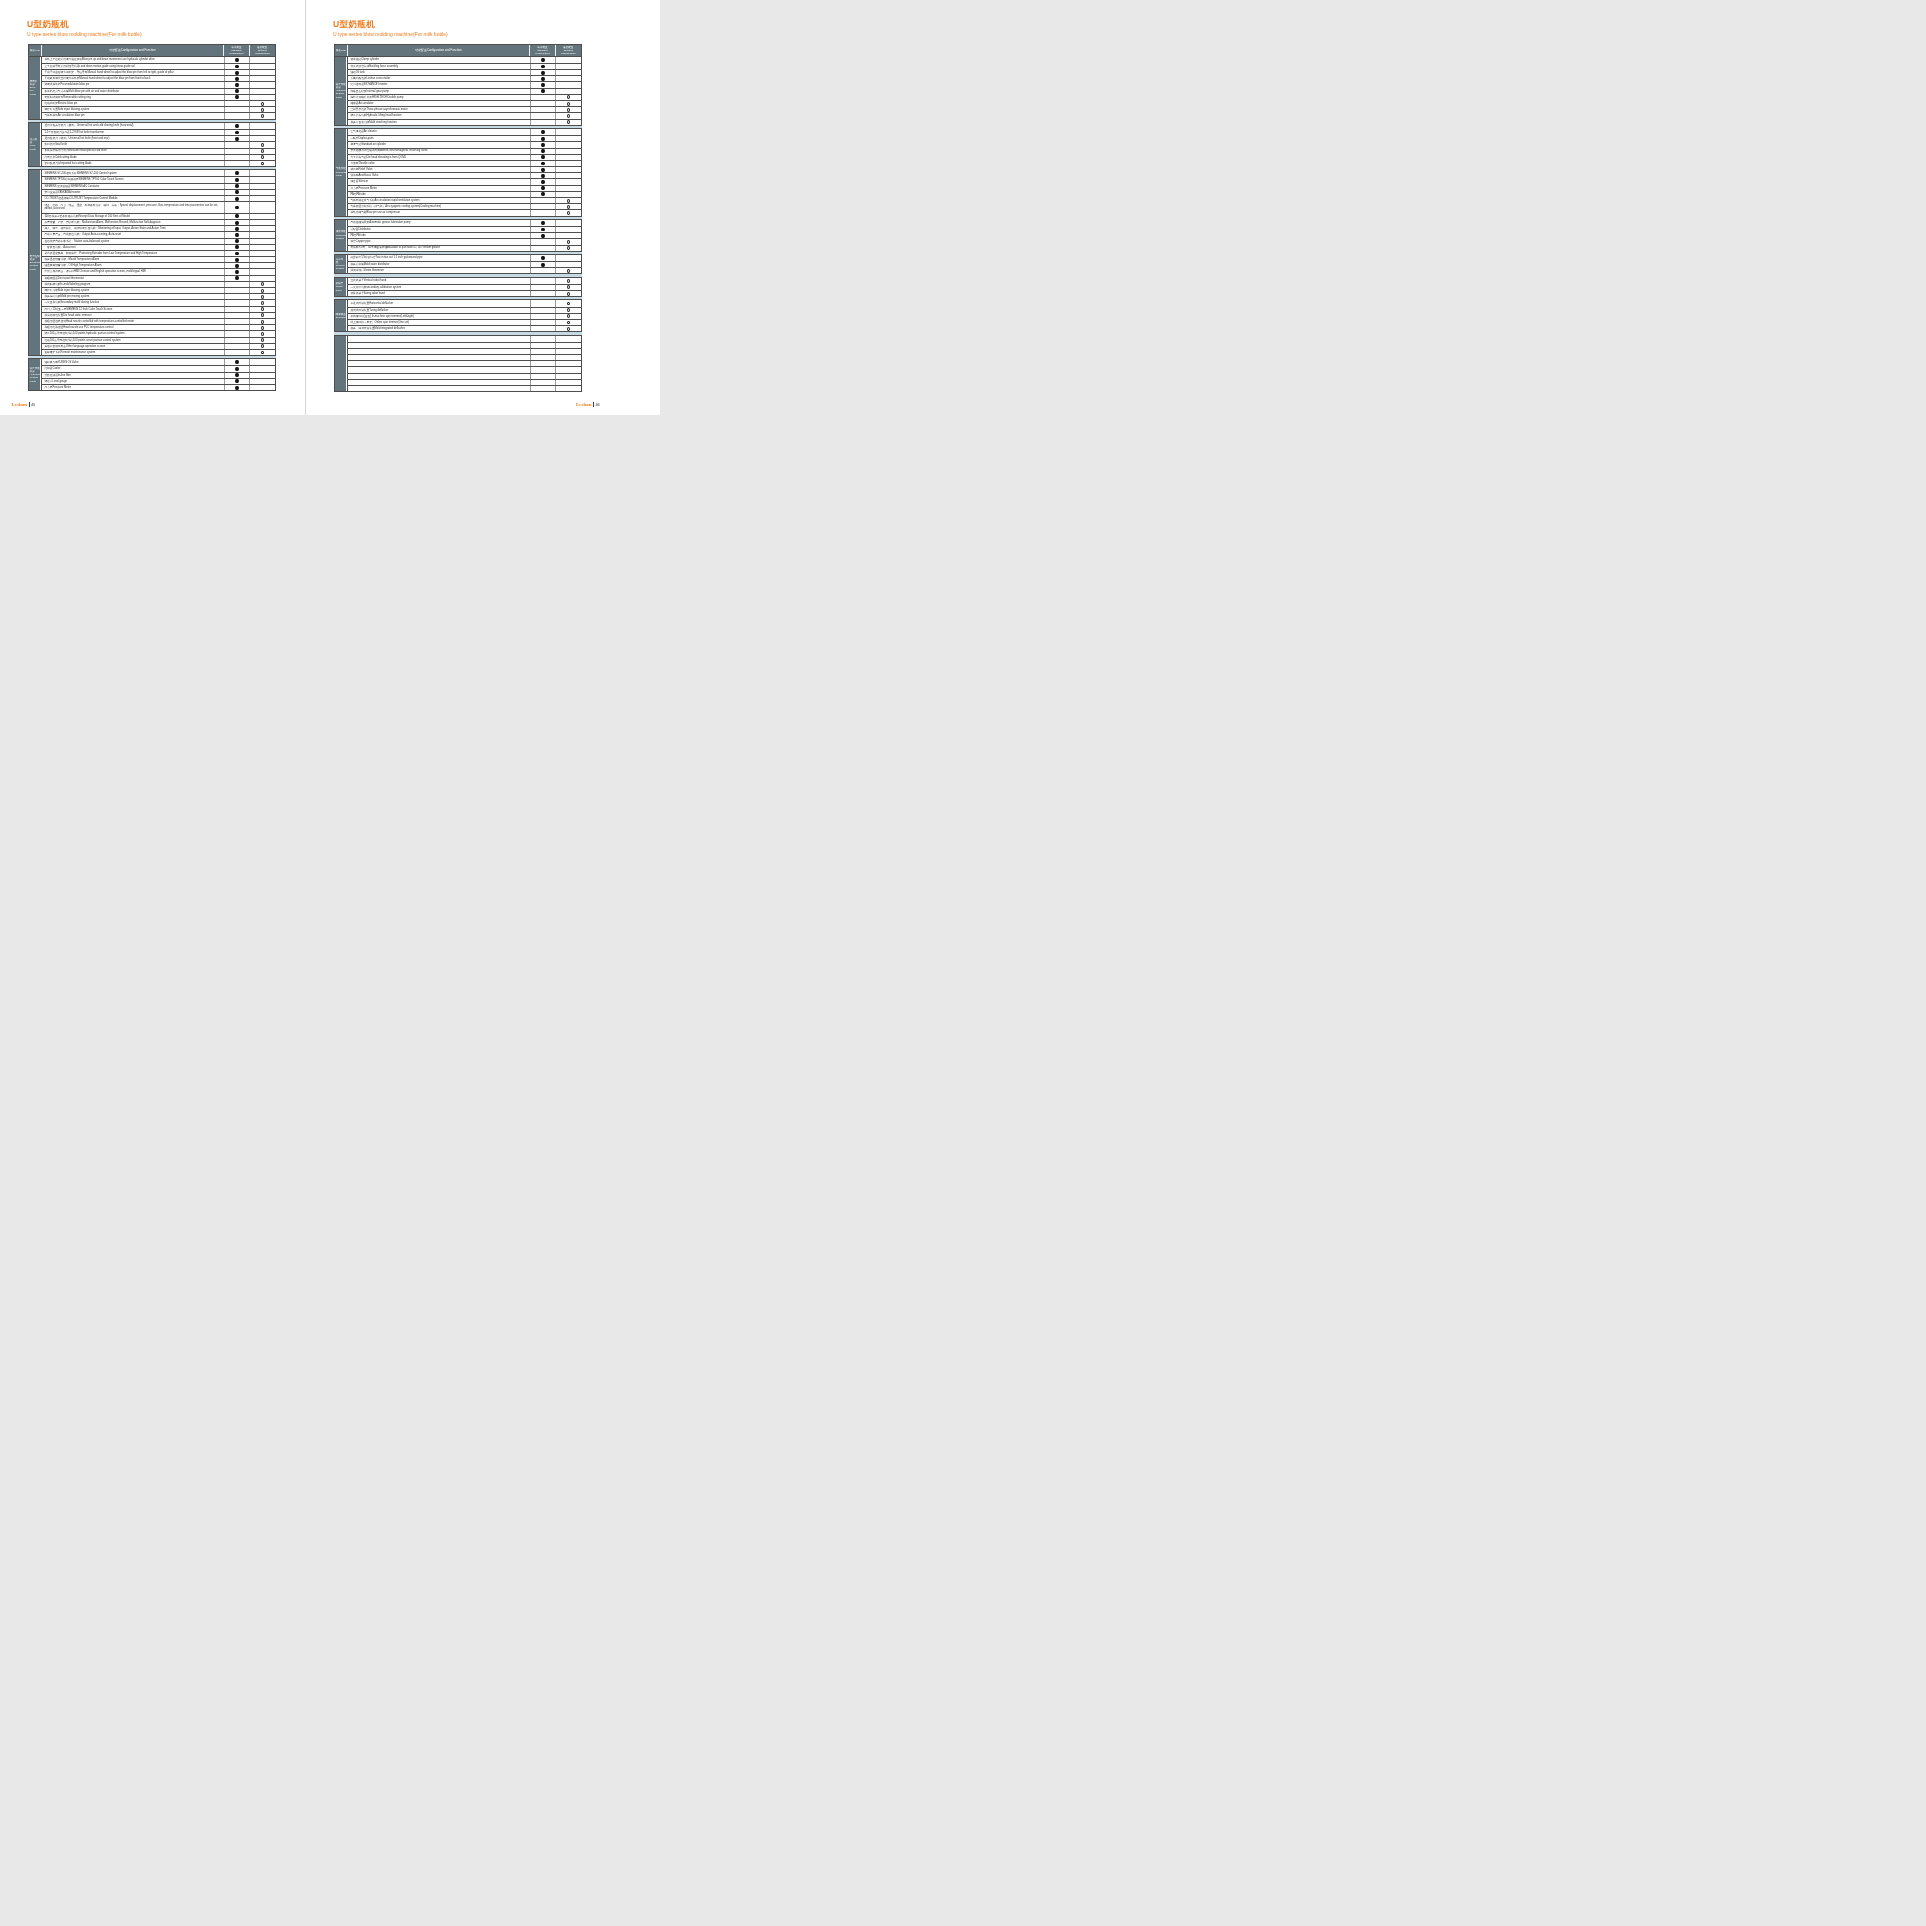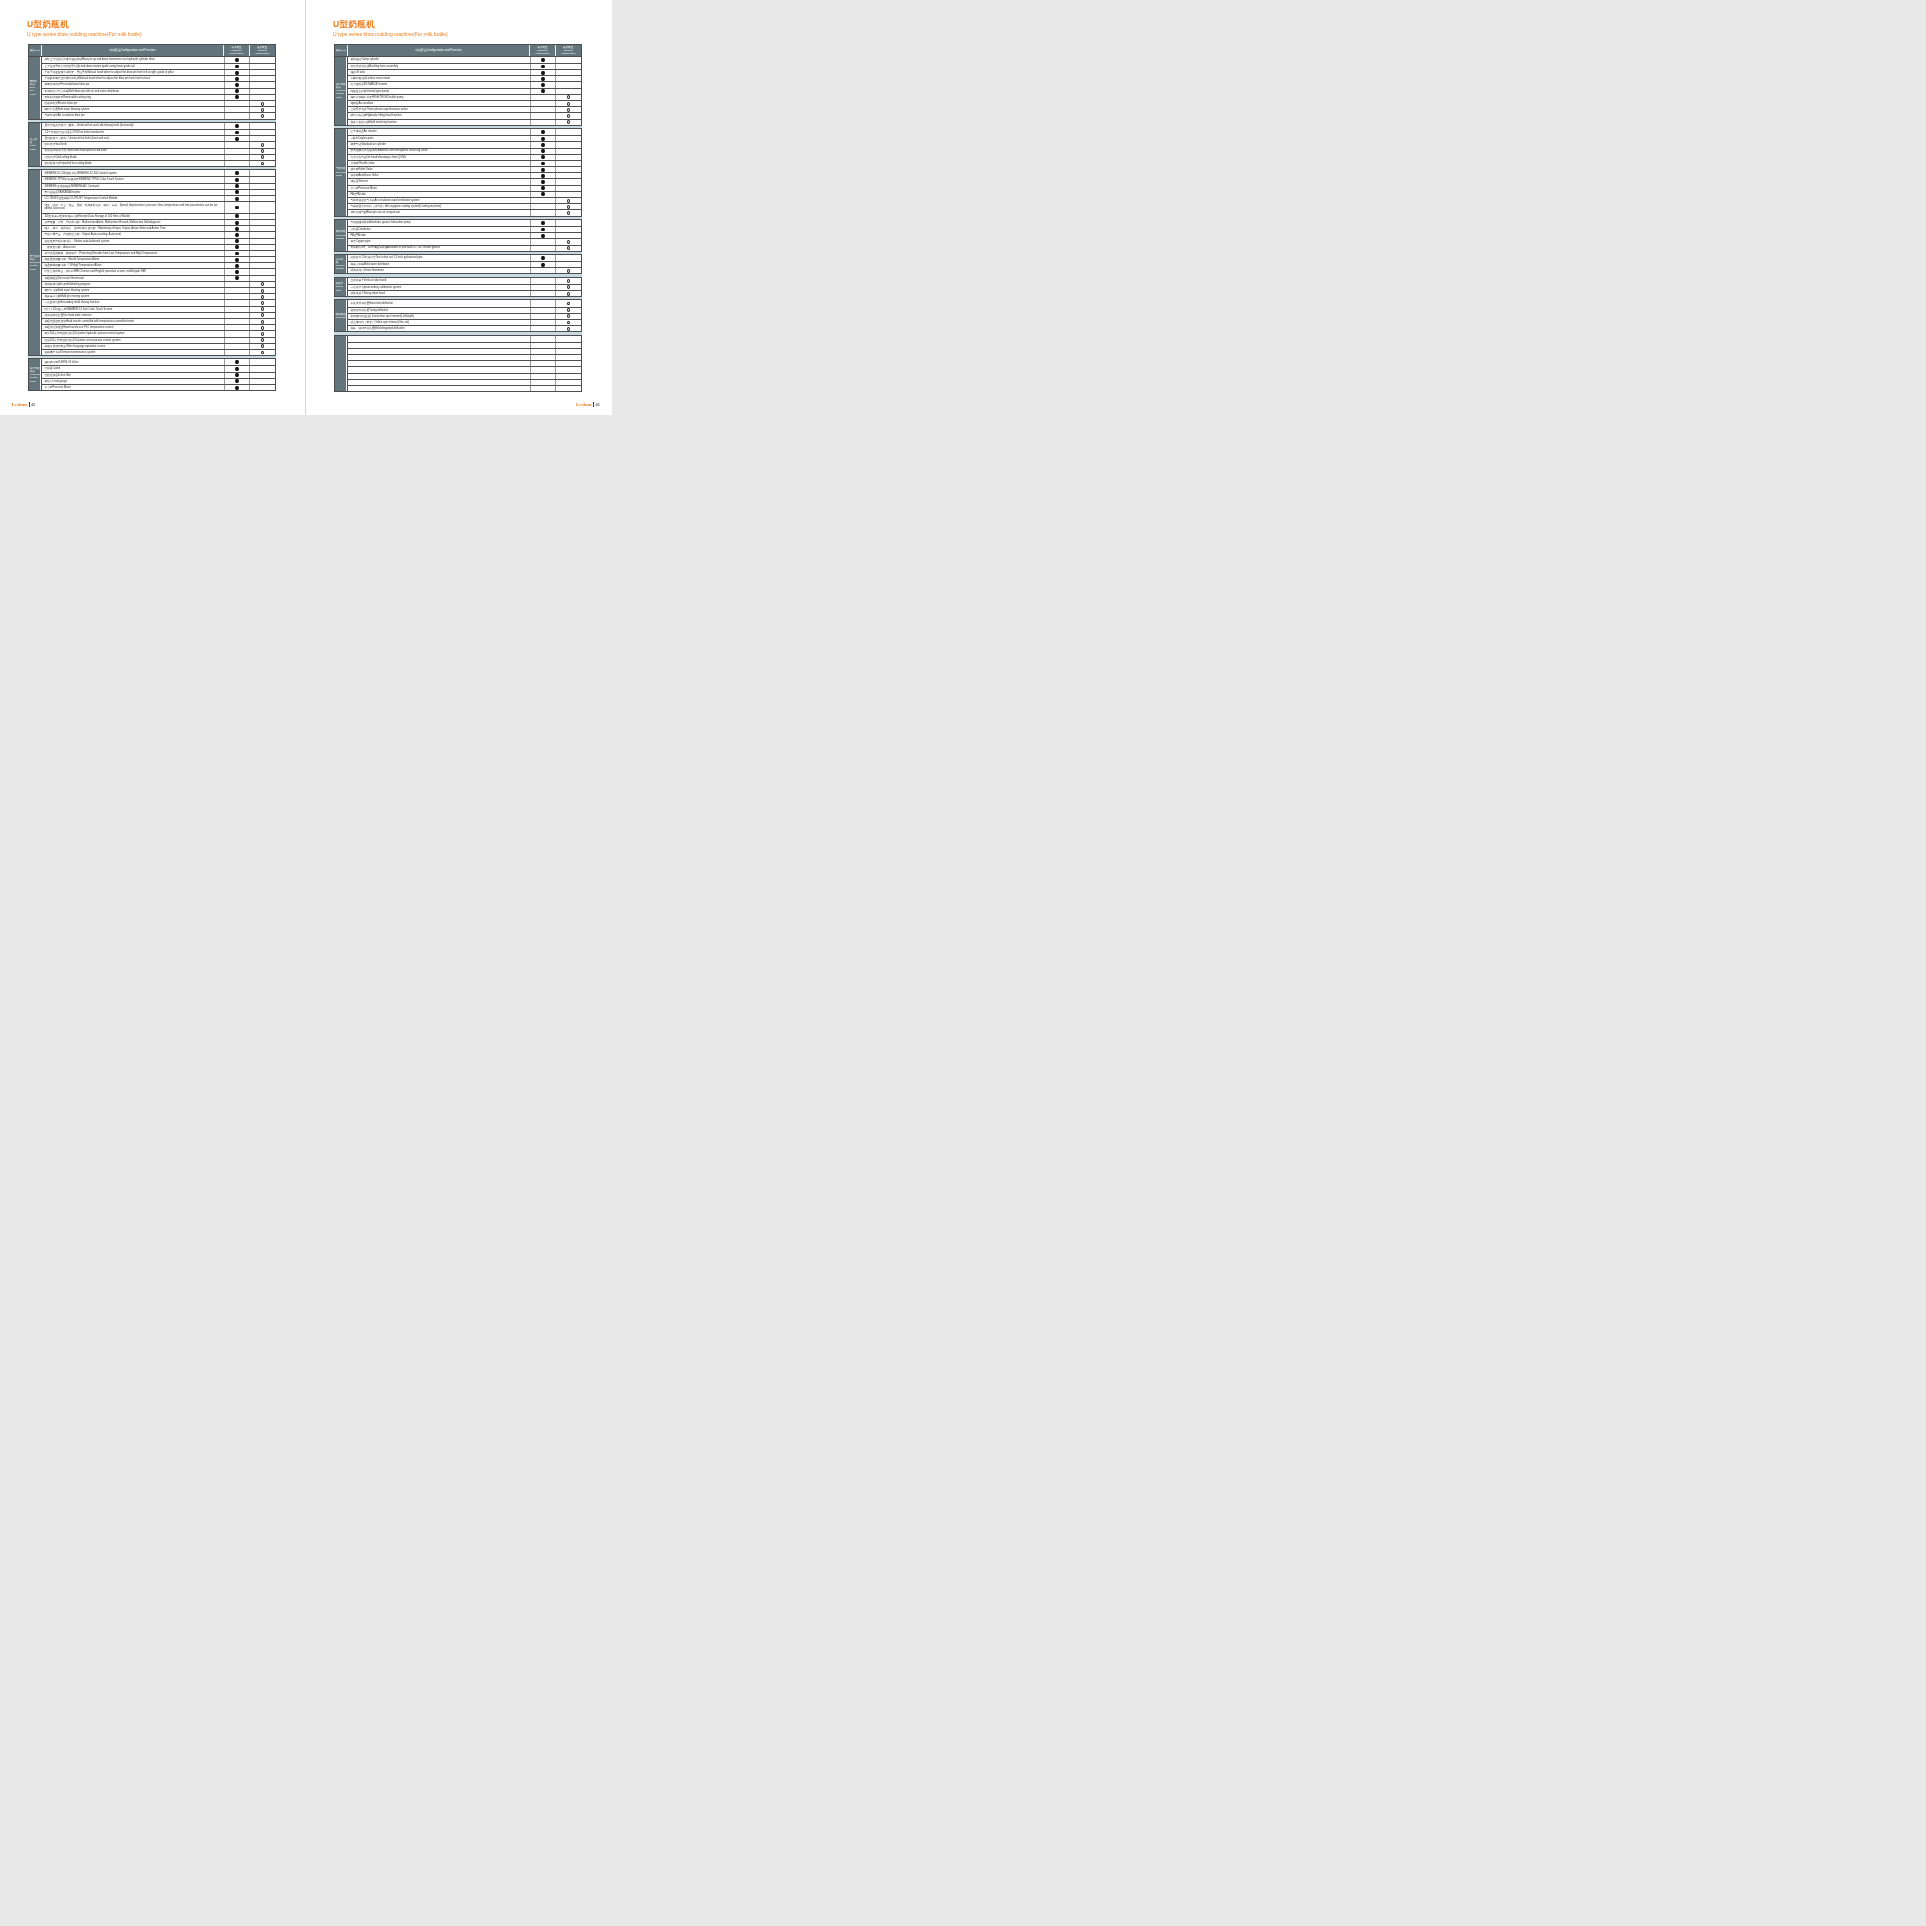--- a/index.html
+++ b/index.html
@@ -1,18 +1,18 @@
 <!DOCTYPE html>
 <html style="--accent-orange: #ee7d1e; --header-gray: #63747d; --divider-blue: #c7dae3; --mark-black: #151515;font-size:6.2px"><head>
 <meta charset="utf-8">
 <style>
   html,body { margin:0; padding:0; background:#e8e8e8; }
   * { box-sizing:border-box; }
   #canvas {
-    position:relative; width:612px; height:415px; background:#ffffff;
+    position:relative; width:660px; height:415px; background:#ffffff;
     font-family:"Liberation Sans", sans-serif; overflow:hidden;
   }
   .page { position:absolute; top:0; width:306px; height:415px; background:#fff; }
   .page.left  { left:0; }
   .page.right { left:306px; }
   .page-split { position:absolute; left:305px; top:0; width:0.8px; height:415px; background:#d6d6d6; }
 
   .title-block { position:absolute; left:27px; top:18.5px; }
   .title-cn { font-size:8.5px; font-weight:bold; color:var(--accent-orange,#ee7d1e); letter-spacing:0.4px; }
   .title-en { font-size:5px; color:var(--accent-orange,#ee7d1e); margin-top:0.8px; }

